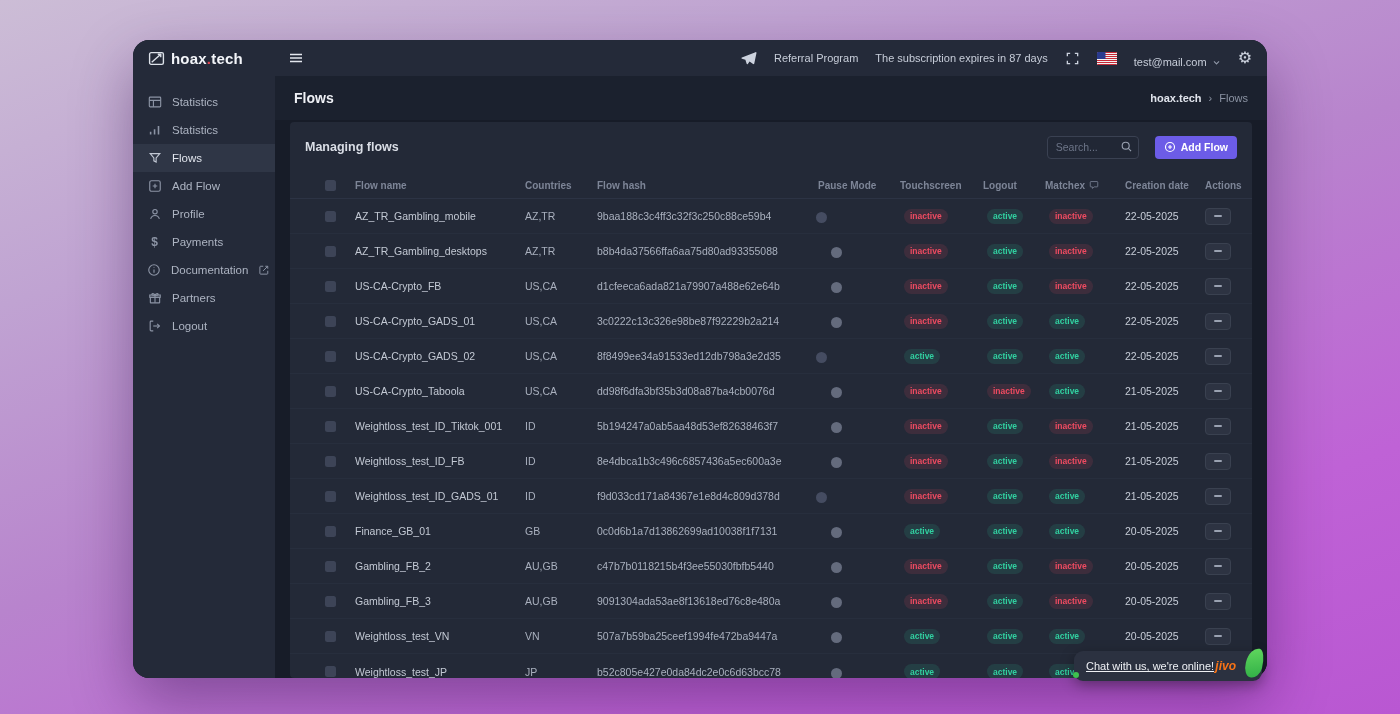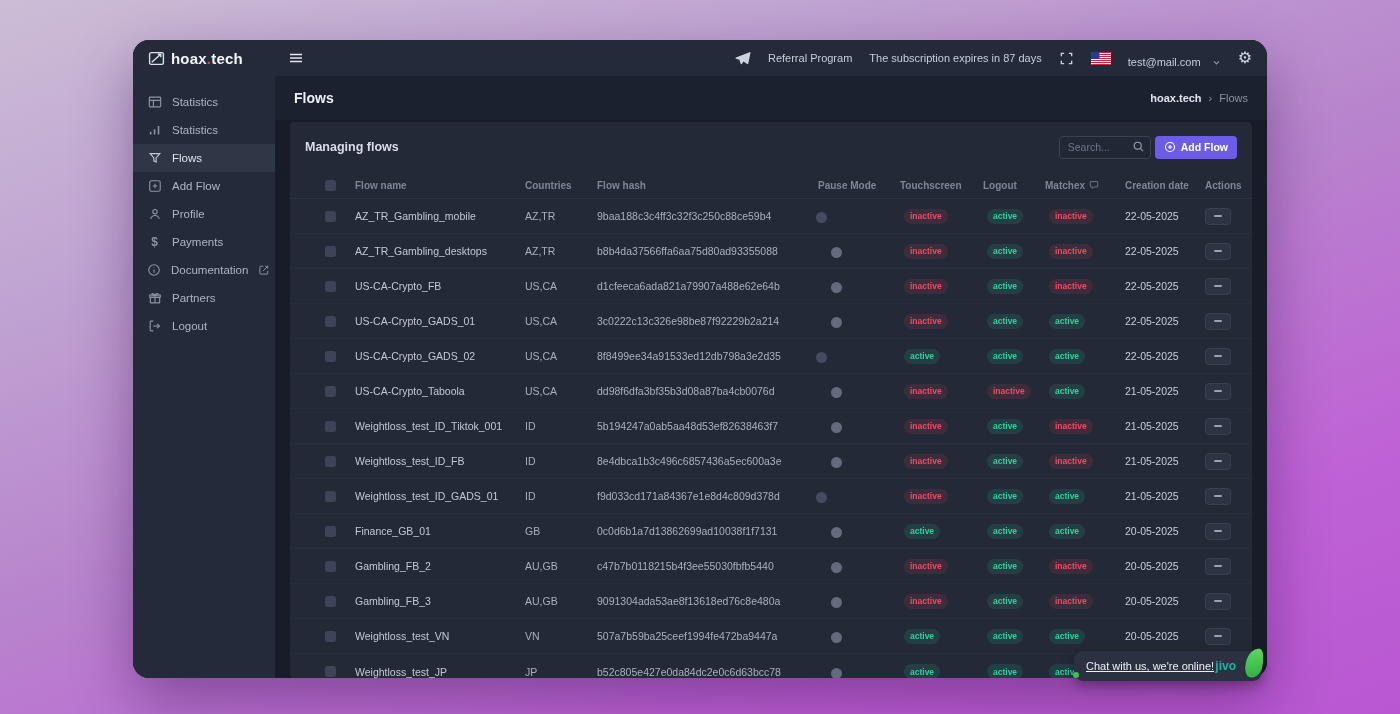--- a/index.html
+++ b/index.html
@@ -16,21 +16,21 @@
   
   .topbar { height:36px; background:#242a39; display:flex; align-items:center; }
   .logo-area { width:142px; flex:0 0 142px; display:flex; align-items:center; gap:6px; padding-left:15px; }
   .logo-icon { color:#dde2ea; display:flex; }
   .logo-text { font-size:15px; font-weight:700; color:#f3f5f9; letter-spacing:.2px; }
   .logo-dot { color:#e0434f; }
   .hamburger { margin-left:13px; color:#e3e7ee; display:flex; cursor:pointer; }
   .topbar-right { margin-left:auto; display:flex; align-items:center; gap:17px; padding-right:15px; }
   .topbar-right .tb-text { font-size:11px; color:#c7cdd9; white-space:nowrap; cursor:pointer; }
   .tb-icon { color:#ccd2de; display:flex; cursor:pointer; }
-  .email-group { display:flex; align-items:center; gap:11px; cursor:pointer;margin-top:8px; }
+  .email-group { display:flex; align-items:center; gap:5px; cursor:pointer;margin-top:8px; }
   .email-group .chev { color:#8e96a6; display:flex; }
   .gear { font-family:"DejaVu Sans",sans-serif; font-size:16px; color:#ccd2de; line-height:1; cursor:pointer; }
   .flag { display:flex; border-radius:1px; overflow:hidden; cursor:pointer; }
   
   .body-row { display:flex; height:602px; }
   .sidebar { width:142px; flex:0 0 142px; background:#242a39; padding-top:12px; }
   .side-item { height:28px; display:flex; align-items:center; gap:10px; padding:0 14px; color:#adb4c2; font-size:11.5px; cursor:pointer; }
   .side-item .side-icon { width:15px; display:flex; justify-content:center; color:#8c94a5; }
   .side-item.active { background:#2f3646; color:#e0e4ec; }
   .side-item.active .side-icon { color:#c2c8d4; }
@@ -39,21 +39,21 @@
   
   .main { flex:1; display:flex; flex-direction:column; background:#171c28; }
   .page-header { height:44px; flex:0 0 44px; background:#1b212e; display:flex; align-items:center; justify-content:space-between; padding:0 19px; }
   .page-title { font-size:14px; font-weight:700; color:#eef0f5; }
   .breadcrumb { font-size:11px; color:#8b93a3; display:flex; align-items:center; gap:7px; }
   .breadcrumb .bc-root { color:#e0e4ec; font-weight:600; cursor:pointer; }
   .content { flex:1; padding:2px 15px 0 15px; overflow:hidden; }
   .card { background:#232937; border-radius:4px; height:100%; overflow:hidden; }
   .card-head { height:50px; display:flex; align-items:center; padding:16px 15px; }
   .card-title { font-size:12.5px; font-weight:700; color:#d9dde5; }
-  .head-right { margin-left:auto; display:flex; gap:4px; }
+  .head-right { margin-left:auto; display:flex; gap:16px; }
   .search-box { position:relative; width:92px; height:23px; }
   .search-box input {
     width:100%; height:100%; background:#20263394; border:1px solid #3a4152; border-radius:4px;
     color:#aab1c0; font-size:10.5px; padding:0 22px 0 8px; outline:none; font-family:inherit;
   }
   .search-box input::placeholder { color:#6d7588; }
   .search-ic { position:absolute; right:6px; top:4px; color:#98a0b0; display:flex; cursor:pointer; }
   .add-btn { height:23px; display:flex; align-items:center; gap:5px; padding:0 9px; background:var(--accent,#6c5ce7);
     border:none; border-radius:4px; color:#fff; font-size:10.5px; font-weight:600; cursor:pointer; font-family:inherit; }
   .add-btn .plus-ic { display:flex; }
@@ -79,21 +79,21 @@
   .badge.active { color:var(--badge-active,#31d0a0); background:rgba(49,208,160,.13);text-align:center; }
   .badge.inactive { color:var(--badge-inactive,#ef4b61); background:rgba(239,75,97,.13); }
   .actions-btn { width:26px; height:17px; background:#2d3342; border:1px solid #3a4150; border-radius:4px;
     display:flex; align-items:center; justify-content:center; cursor:pointer; }
   .actions-btn .dash { width:8px; height:2px; background:#9aa2b2; border-radius:1px; }
   
   .chat-widget { position:absolute; left:1074px; top:651px; width:188px; height:30px; background:#2b3140;
     border-radius:9px; display:flex; align-items:center; padding:0 26px 0 12px; z-index:5;
     box-shadow:0 4px 14px rgba(0,0,0,.35); cursor:pointer; }
   .chat-text { font-size:11px; color:#eef0f4; white-space:nowrap;text-decoration:underline; }
-  .chat-brand { margin-left:auto; font-size:12px; font-weight:700; color:#14b8a6; }
+  .chat-brand { margin-left:auto; font-size:12px; font-weight:700; color:#f97316;font-style:italic; }
   .chat-leaf { position:absolute; right:-1px; top:-3px; width:17px; height:30px;
     background:linear-gradient(160deg,#63d95f,#2fae46); border-radius:60% 40% 55% 45% / 55% 60% 40% 45%;
     transform:rotate(14deg); }
   .chat-dot { position:absolute; left:-1px; bottom:3px; width:6px; height:6px; border-radius:50%; background:#3ec24e; }
   svg { display:block; }
 </style>
 </head>
 <body>
 
 <div class="stage">

